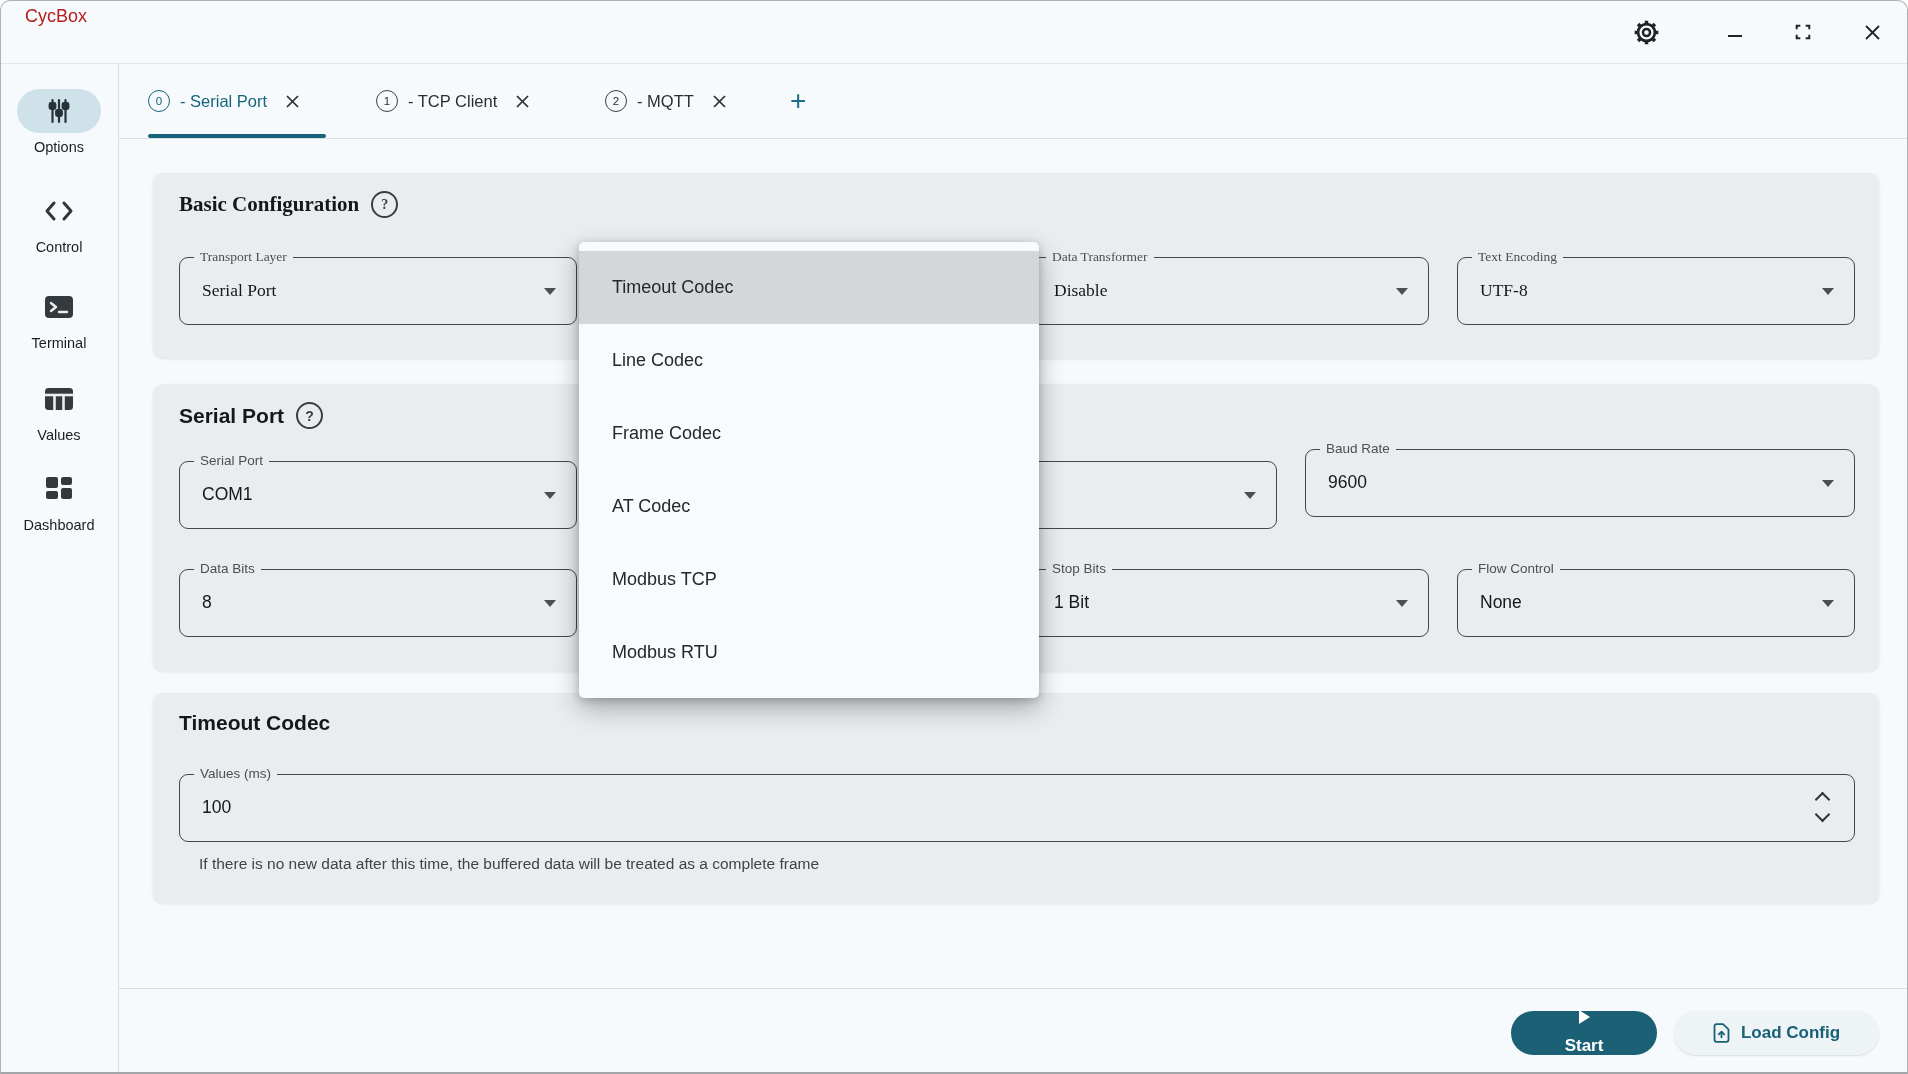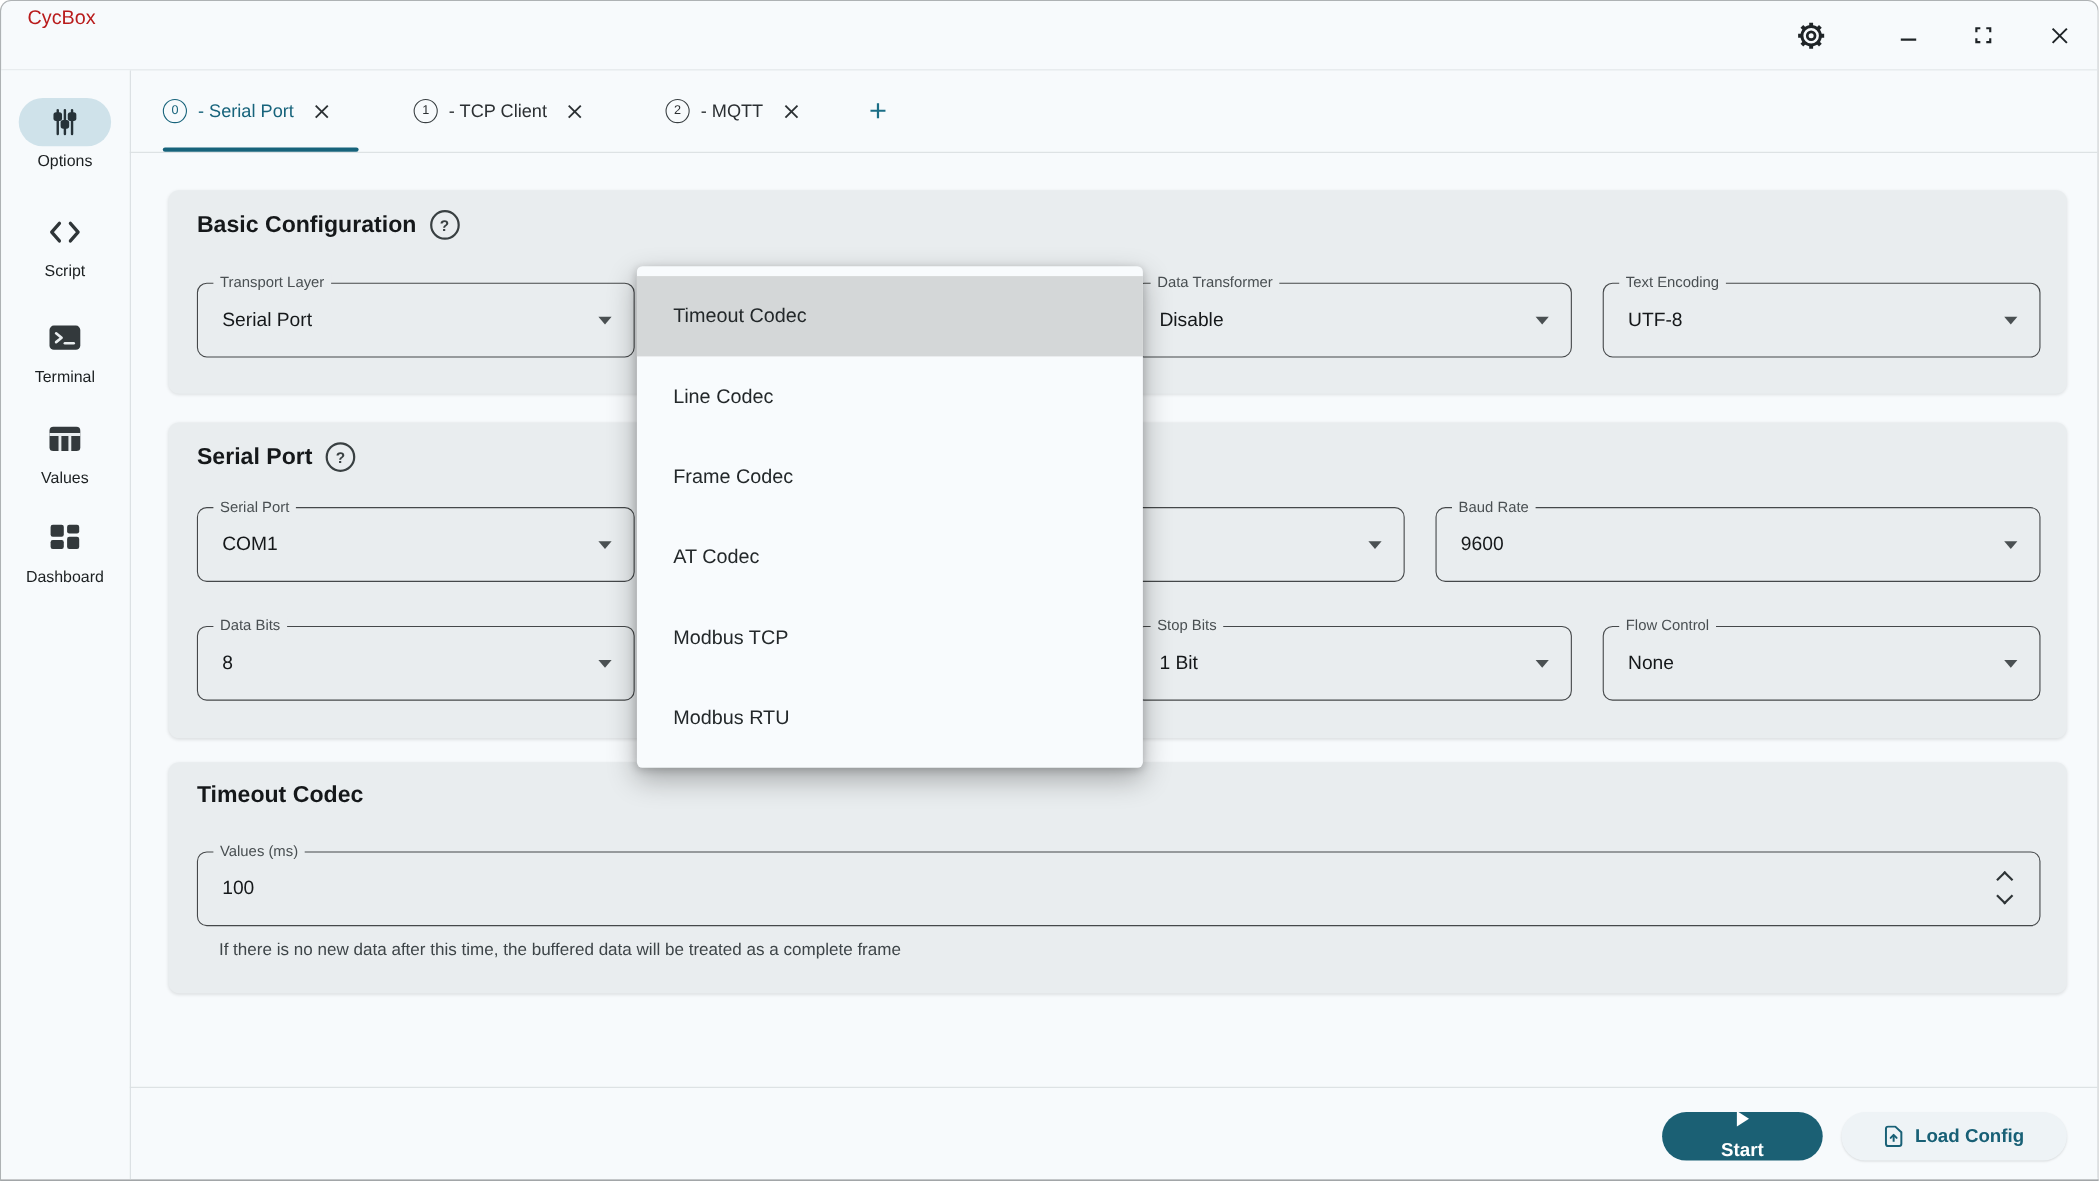--- a/index.html
+++ b/index.html
@@ -127,21 +127,21 @@
       <span class="side-label">Options</span>
     </div>
 
     <div class="side-item" style="top:125px;">
       <span class="side-pill">
         <svg width="32" height="24" viewBox="0 0 32 24" fill="none" stroke="#2f3538" stroke-width="3" stroke-linecap="round" stroke-linejoin="round">
           <polyline points="11,4 4,12 11,20"></polyline>
             <polyline points="21,4 28,12 21,20"></polyline>
         </svg>
       </span>
-      <span class="side-label">Script</span>
+      <span class="side-label">Control</span>
     </div>
 
     <div class="side-item" style="top:221px;">
       <span class="side-pill">
         <svg width="32" height="28" viewBox="0 0 32 28">
           <rect x="2" y="3" width="28" height="22" rx="4" fill="#33393c"></rect>
           <polyline points="8,10 13,14 8,18" fill="none" stroke="#e9edef" stroke-width="2.4" stroke-linecap="round" stroke-linejoin="round"></polyline>
           <line x1="16" y1="19" x2="24" y2="19" stroke="#e9edef" stroke-width="2.4" stroke-linecap="round"></line>
         </svg>
       </span>
@@ -205,21 +205,21 @@
         <svg width="15" height="15" viewBox="0 0 15 15" stroke="#2b3033" stroke-width="1.7">
             <line x1="2" y1="2" x2="13" y2="13"></line>
             <line x1="13" y1="2" x2="2" y2="13"></line>
           </svg>
       </span>
     </div>
 
     <div class="tab-add" style="left:672px;">+</div>
   </div>
 
-  <div class="card" style="top:172px;height:185px;">
+  <div class="card" style="top:172px;height:185px;font-family:Liberation Serif, serif;">
     <div class="card-title">
       <span>Basic Configuration</span>
       <span class="help">?</span>
     </div>
 
     <div class="field" style="left:26px;top:84px;width:398px;padding-left:13px;">
       <span class="field-label">Transport Layer</span>
       <span class="field-value">Serial Port</span>
       <span class="arrow"></span>
     </div>
@@ -246,21 +246,21 @@
     <div class="field" style="left:26px;top:77px;width:398px;">
       <span class="field-label">Serial Port</span>
       <span class="field-value">COM1</span>
       <span class="arrow"></span>
     </div>
 
     <div class="field" style="left:452px;top:77px;width:672px;">
       <span class="arrow"></span>
     </div>
 
-    <div class="field" style="left:1152px;top:77px;width:550px;">
+    <div class="field" style="left:1152px;top:65px;width:550px;">
       <span class="field-label">Baud Rate</span>
       <span class="field-value">9600</span>
       <span class="arrow"></span>
     </div>
 
     <div class="field" style="left:26px;top:185px;width:398px;text-align:center;">
       <span class="field-label">Data Bits</span>
       <span class="field-value">8</span>
       <span class="arrow"></span>
     </div>

